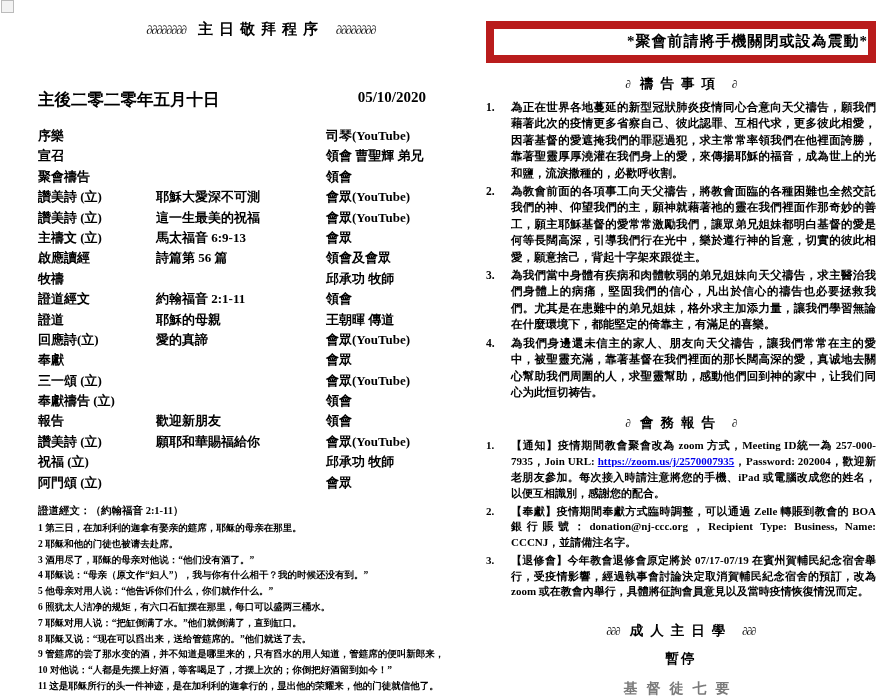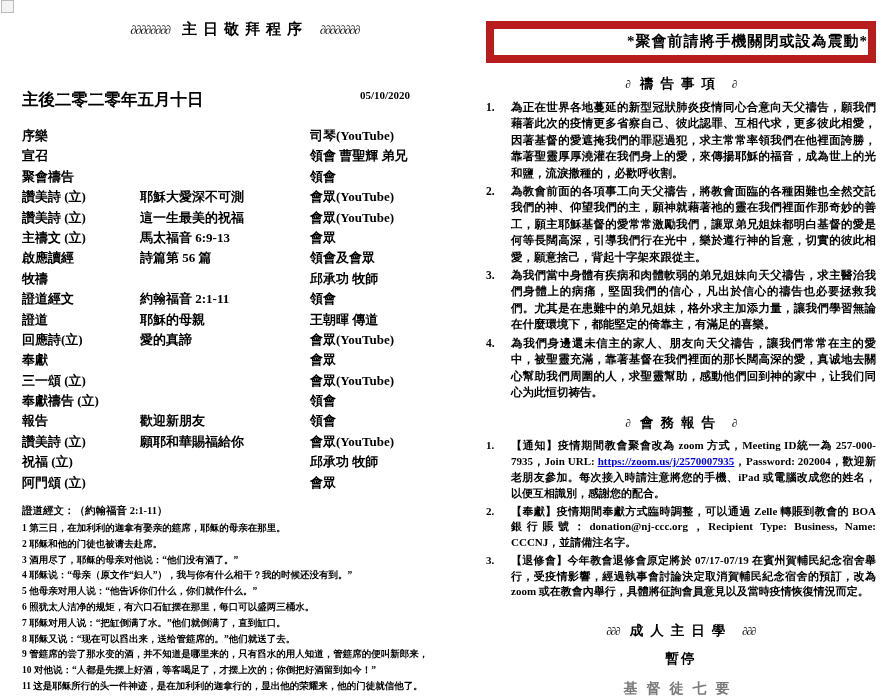--- a/index.html
+++ b/index.html
@@ -1,26 +1,26 @@
 <!DOCTYPE html>
 <html><head>
 <meta charset="utf-8">
 <style>
   html,body{margin:0;padding:0;background:#fff;}
   .page{position:relative;width:888px;height:698px;background:#fff;overflow:hidden;
         font-family:"Liberation Serif","DejaVu Serif",serif;color:#000;}
   .corner{position:absolute;left:1px;top:0;width:11px;height:11px;border:1px solid #bbb;background:#f3f3f3;}
   
-  .left-col{position:absolute;left:0;top:0;width:468px;padding-left:22px;box-sizing:border-box;}
+  .left-col{position:absolute;left:16px;top:0;width:468px;padding-left:22px;box-sizing:border-box;}
   .title-row{margin-top:20px;text-align:center;white-space:nowrap;}
   .doc-title{font-size:15px;font-weight:bold;letter-spacing:6px;margin:0 8px;}
   .orn{font-size:12px;font-weight:bold;letter-spacing:-1px;color:#111;}
   .date-row{margin-top:50px;display:flex;justify-content:space-between;padding-right:58px;}
   .date-cn{font-size:16.5px;font-weight:600;}
-  .date-en{font-size:11px;font-weight:600;}
+  .date-en{font-size:15px;font-weight:600;}
   .program{margin-top:15px;}
   .prog-row{display:flex;height:20.4px;line-height:20.4px;font-size:13px;font-weight:600;white-space:nowrap;}
   .prog-row .c1{width:118px;flex:none;}
   .prog-row .c2{width:170px;flex:none;}
   .prog-row .c3{flex:1;}
   .scripture{margin-top:11px;padding-right:14px;}
   .scr-head{font-size:10.5px;font-weight:bold;}
   .verses{margin-top:3px;}
   .verse{font-size:9.5px;font-weight:600;line-height:15.8px;white-space:nowrap;overflow:hidden;}
   

